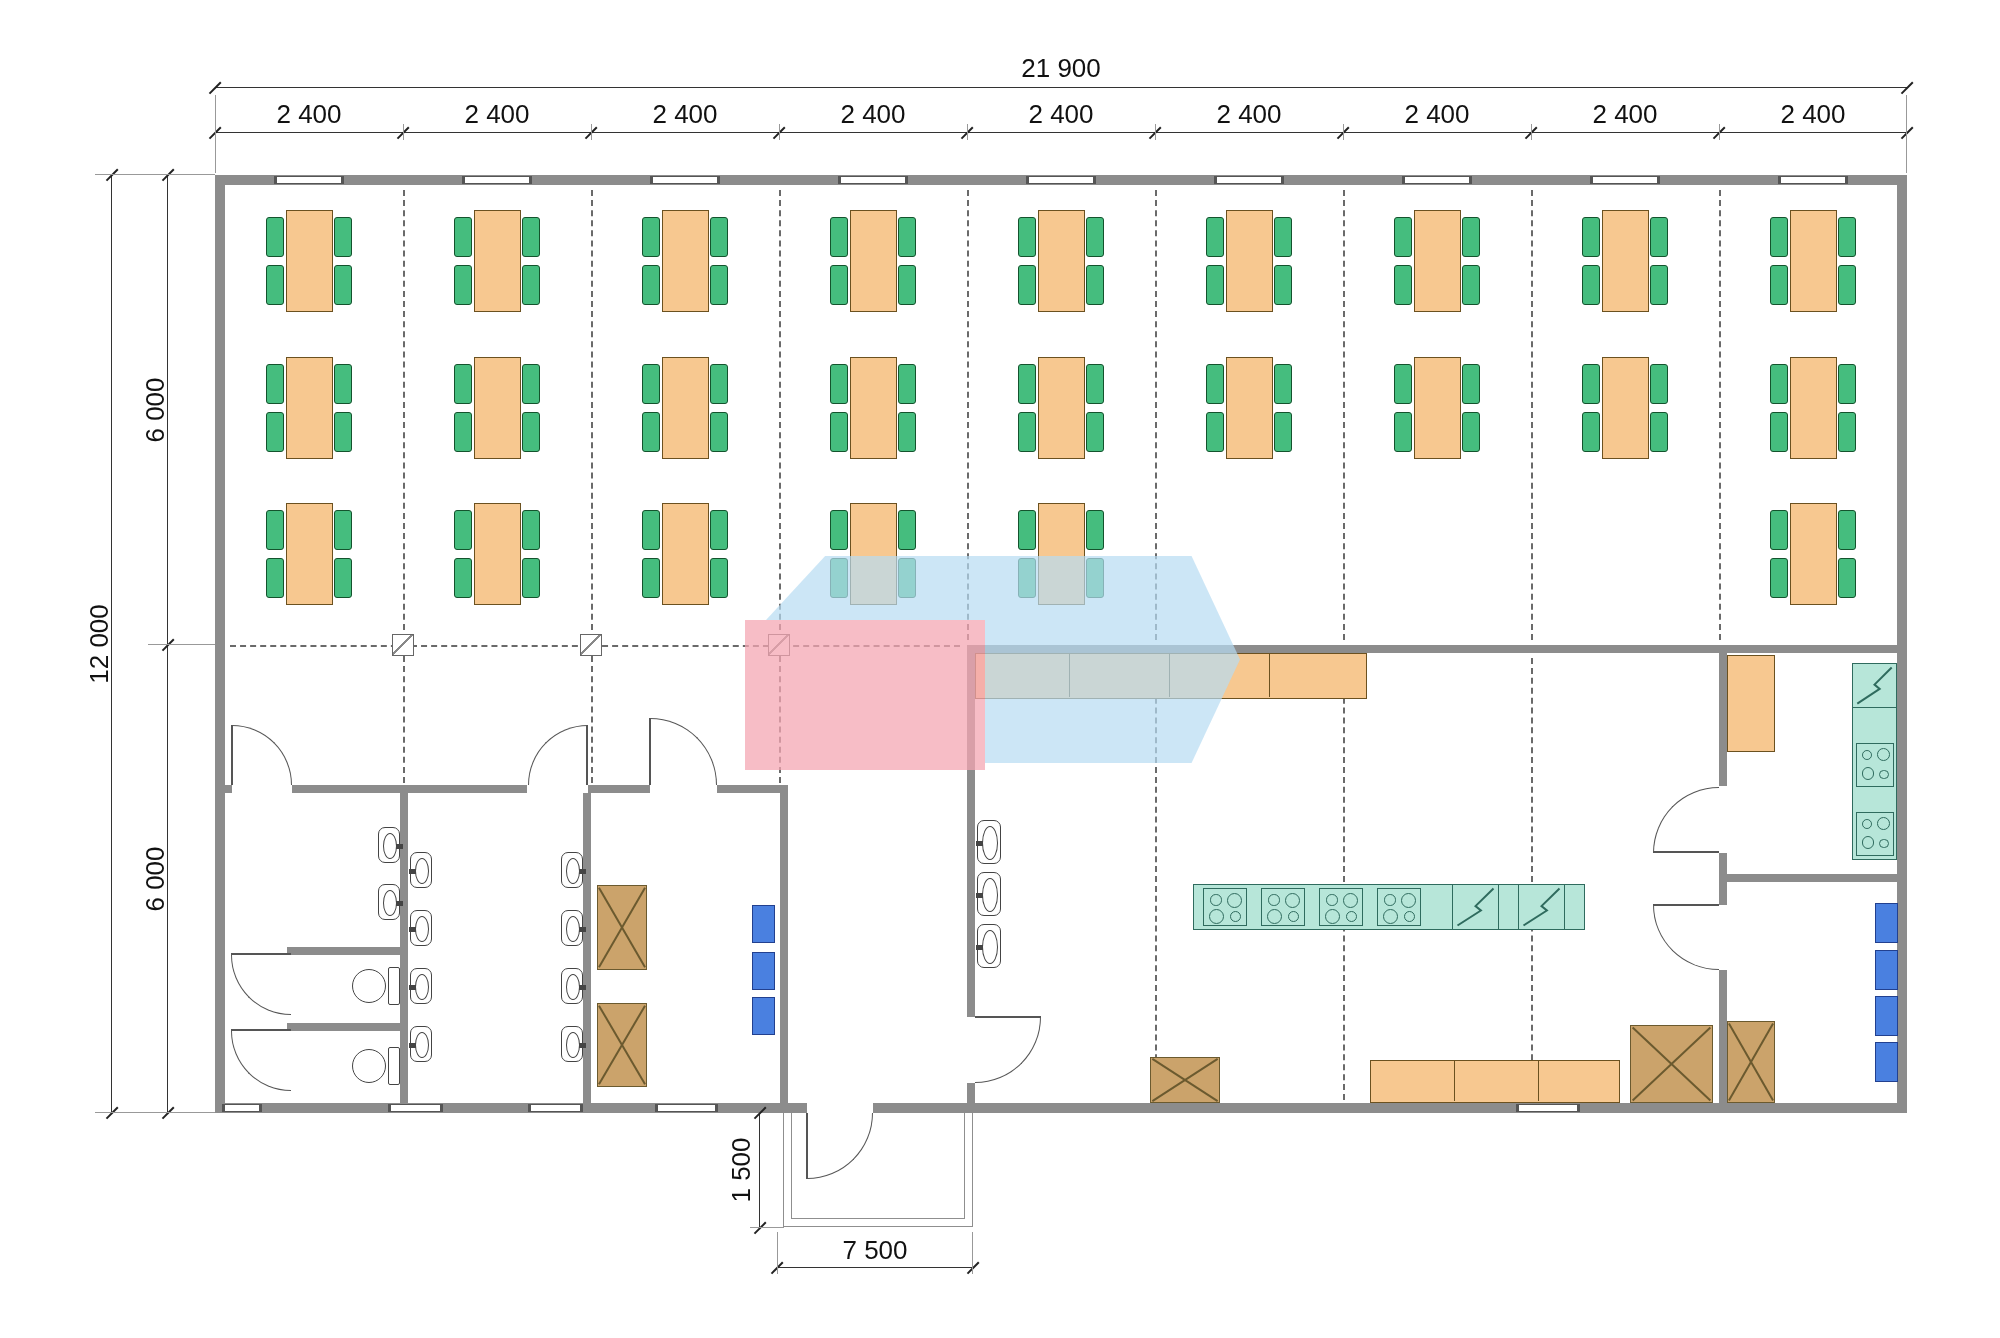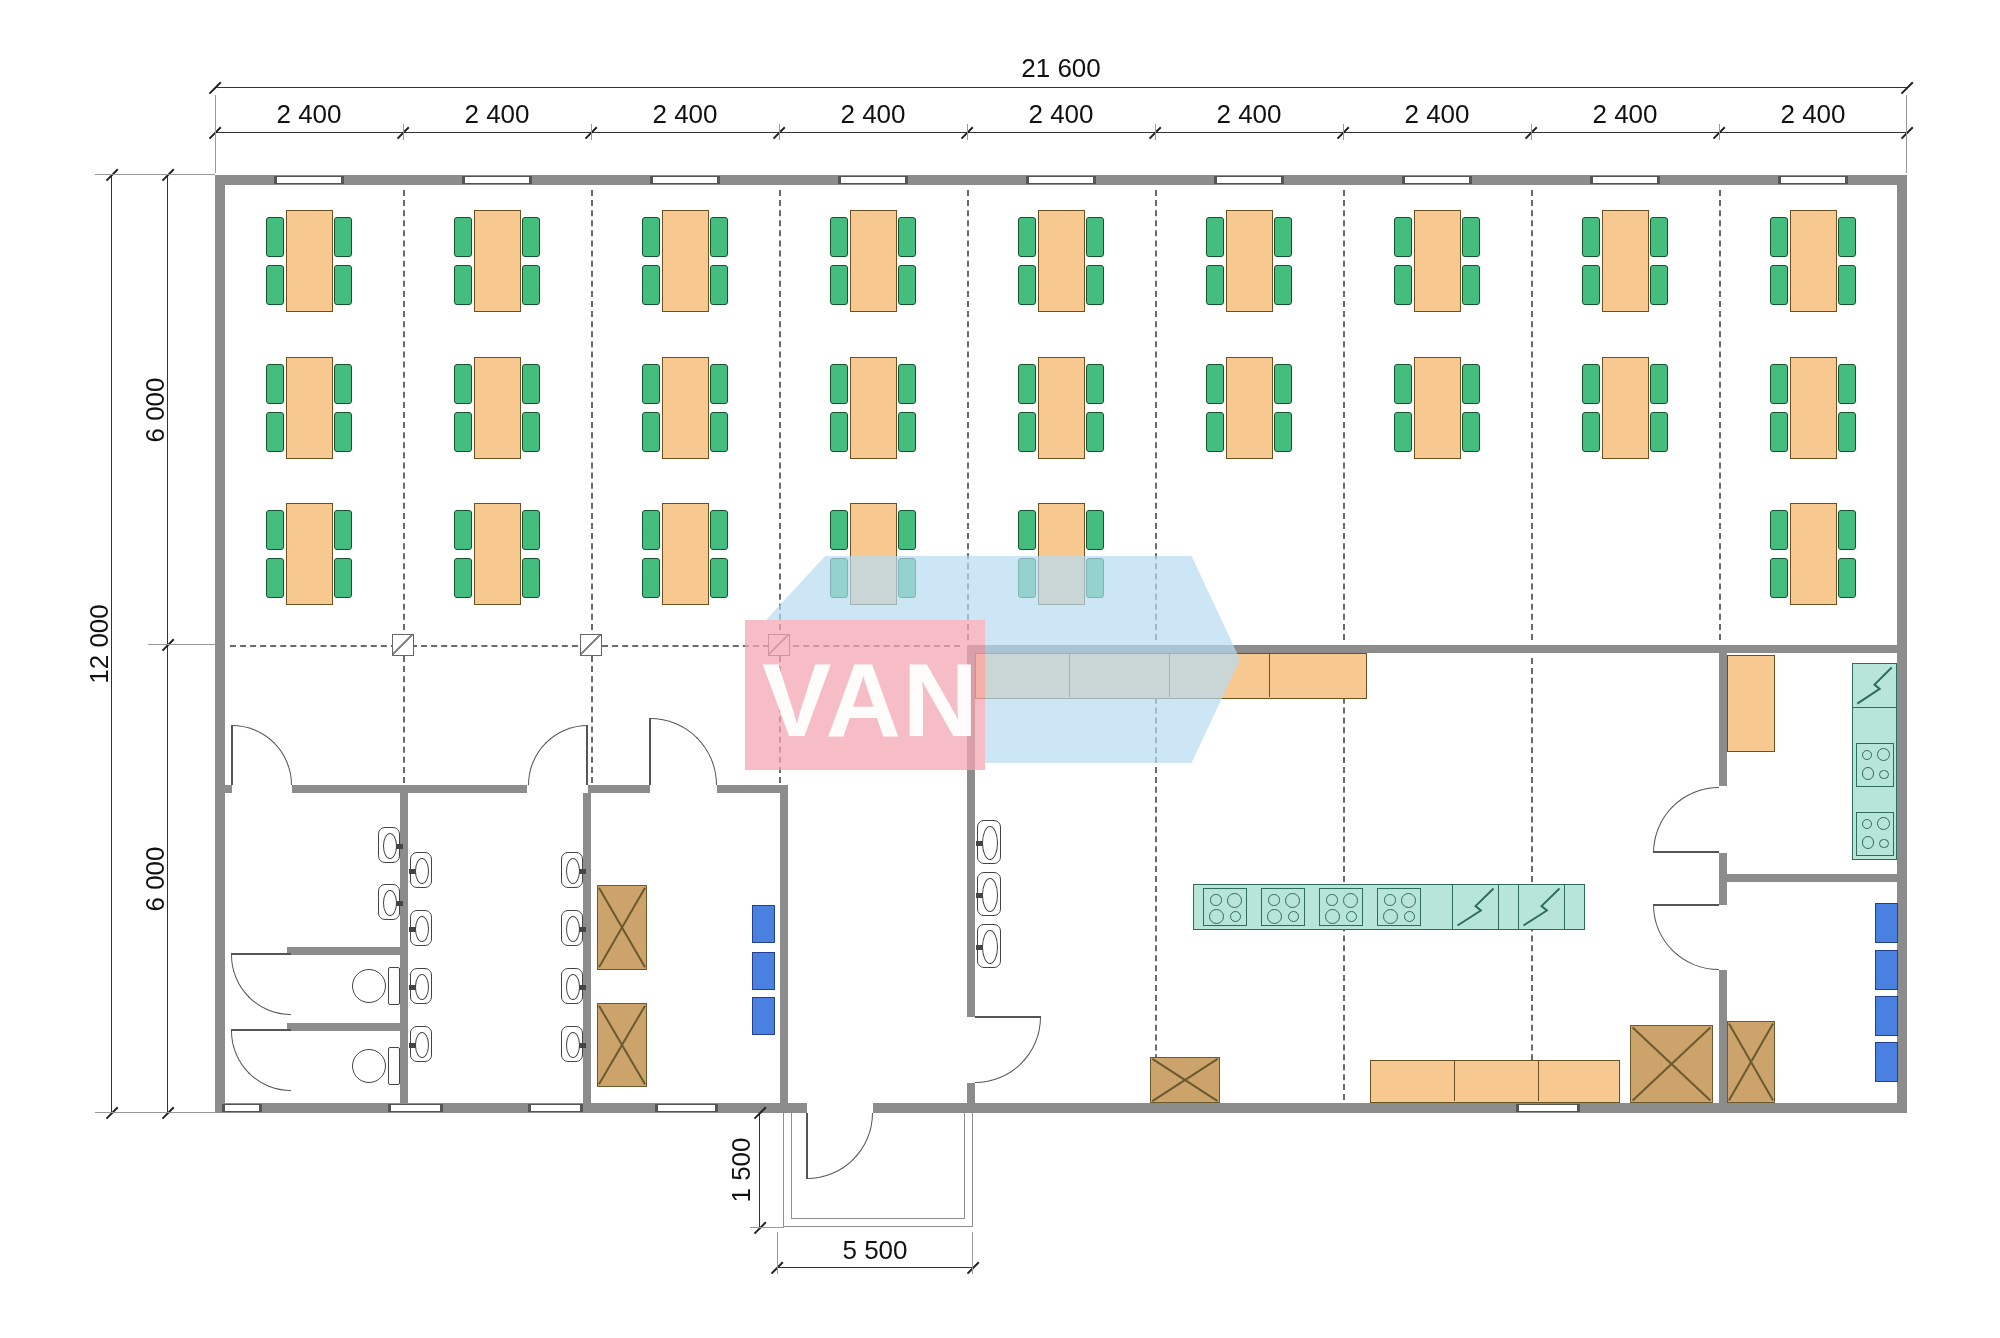--- a/index.html
+++ b/index.html
@@ -446,34 +446,33 @@
       <div class="ext" style="left: 777px; top: 1232px; width: 1px; height: 42px;"></div>
       <div class="ext" style="left: 972px; top: 1232px; width: 1px; height: 42px;"></div>
       <div class="ext" style="left: 403px; top: 124px; width: 1px; height: 16px;"></div>
       <div class="ext" style="left: 591px; top: 124px; width: 1px; height: 16px;"></div>
       <div class="ext" style="left: 779px; top: 124px; width: 1px; height: 16px;"></div>
       <div class="ext" style="left: 967px; top: 124px; width: 1px; height: 16px;"></div>
       <div class="ext" style="left: 1155px; top: 124px; width: 1px; height: 16px;"></div>
       <div class="ext" style="left: 1343px; top: 124px; width: 1px; height: 16px;"></div>
       <div class="ext" style="left: 1531px; top: 124px; width: 1px; height: 16px;"></div>
       <div class="ext" style="left: 1719px; top: 124px; width: 1px; height: 16px;"></div>
-      <div class="dlabel" style="left: 1011px; top: 55px; width: 100px; height: 26px;">21 600</div>
+      <div class="dlabel" style="left: 1011px; top: 55px; width: 100px; height: 26px;">21 900</div>
       <div class="dlabel rot" style="left: 54px; top: 631px; width: 90px; height: 26px;">12 000</div>
       <div class="dlabel rot" style="left: 110px; top: 397px; width: 90px; height: 26px;">6 000</div>
       <div class="dlabel rot" style="left: 110px; top: 866px; width: 90px; height: 26px;">6 000</div>
       <div class="dlabel rot" style="left: 696px; top: 1157px; width: 90px; height: 26px;">1 500</div>
-      <div class="dlabel" style="left: 830px; top: 1237px; width: 90px; height: 26px;">5 500</div>
+      <div class="dlabel" style="left: 830px; top: 1237px; width: 90px; height: 26px;">7 500</div>
       <div class="dlabel" style="left: 269px; top: 101px; width: 80px; height: 26px;">2 400</div>
       <div class="dlabel" style="left: 457px; top: 101px; width: 80px; height: 26px;">2 400</div>
       <div class="dlabel" style="left: 645px; top: 101px; width: 80px; height: 26px;">2 400</div>
       <div class="dlabel" style="left: 833px; top: 101px; width: 80px; height: 26px;">2 400</div>
       <div class="dlabel" style="left: 1021px; top: 101px; width: 80px; height: 26px;">2 400</div>
       <div class="dlabel" style="left: 1209px; top: 101px; width: 80px; height: 26px;">2 400</div>
       <div class="dlabel" style="left: 1397px; top: 101px; width: 80px; height: 26px;">2 400</div>
       <div class="dlabel" style="left: 1585px; top: 101px; width: 80px; height: 26px;">2 400</div>
       <div class="dlabel" style="left: 1773px; top: 101px; width: 80px; height: 26px;">2 400</div>
     </div>
 
   <div class="wm wm-band" style="left:766px;top:556px;width:219px;height:64px;"></div>
   <div class="wm wm-arrow" style="left:985px;top:556px;width:255px;height:207px;"></div>
   <div class="wm wm-pink" style="left:745px;top:620px;width:240px;height:150px;"></div>
-  <div class="wm wm-txt wm-van" style="left:762px;top:648px;">VAN</div>
 </div>
 
 </body></html>

